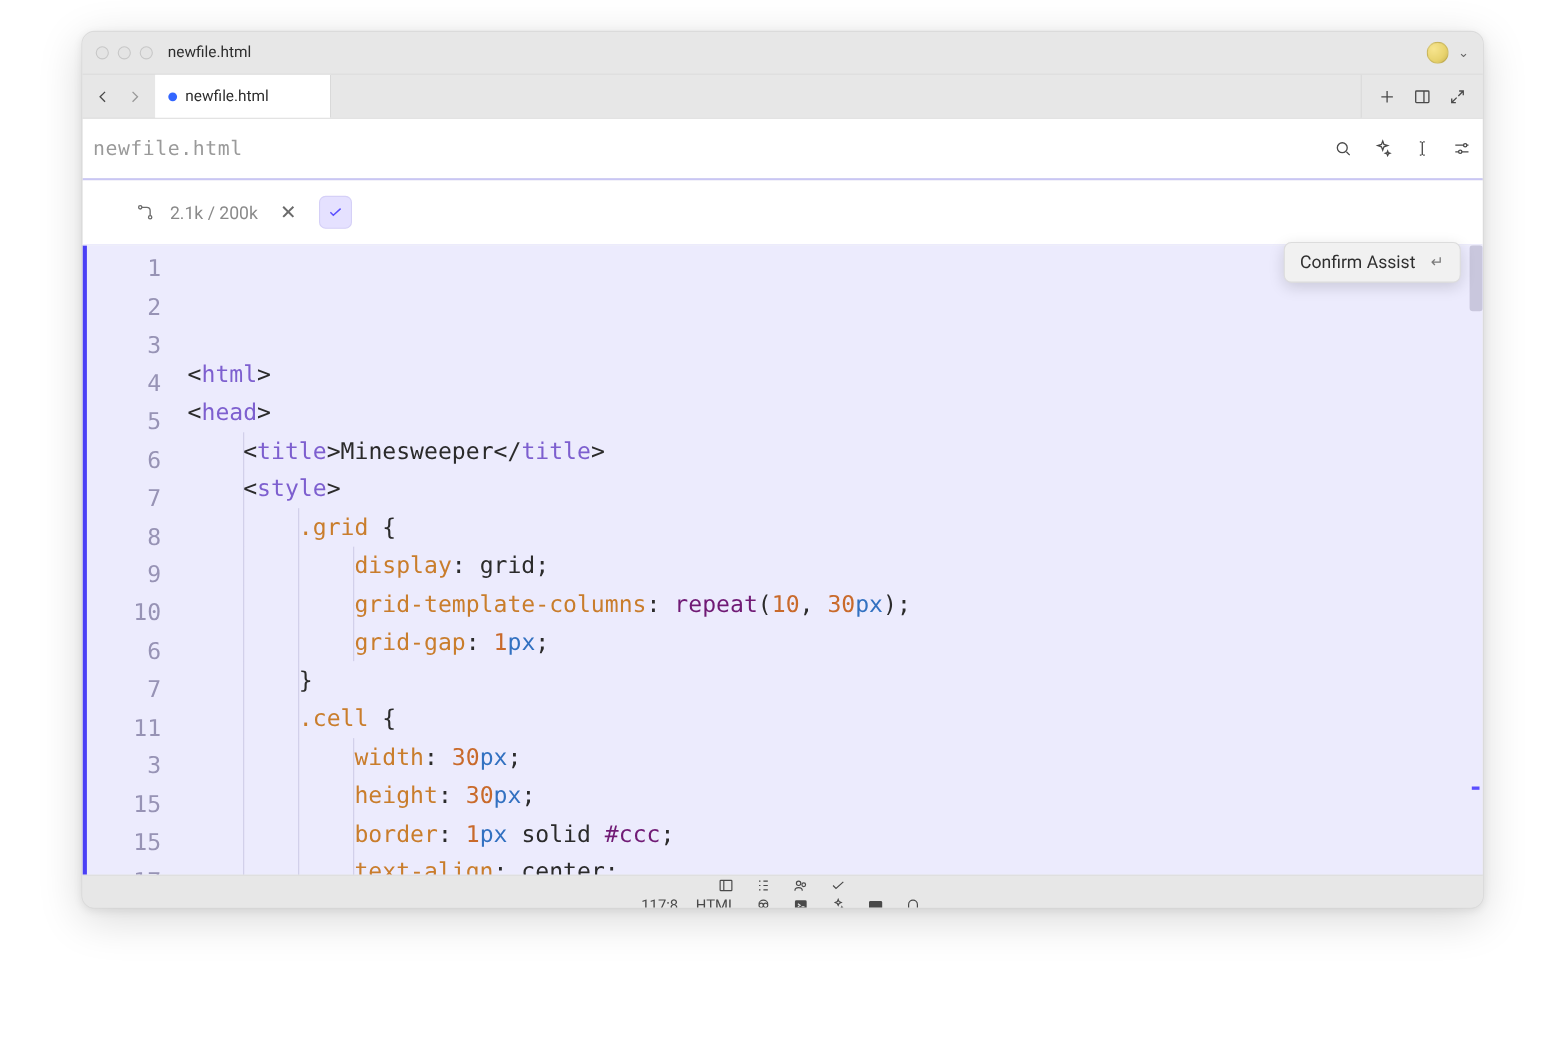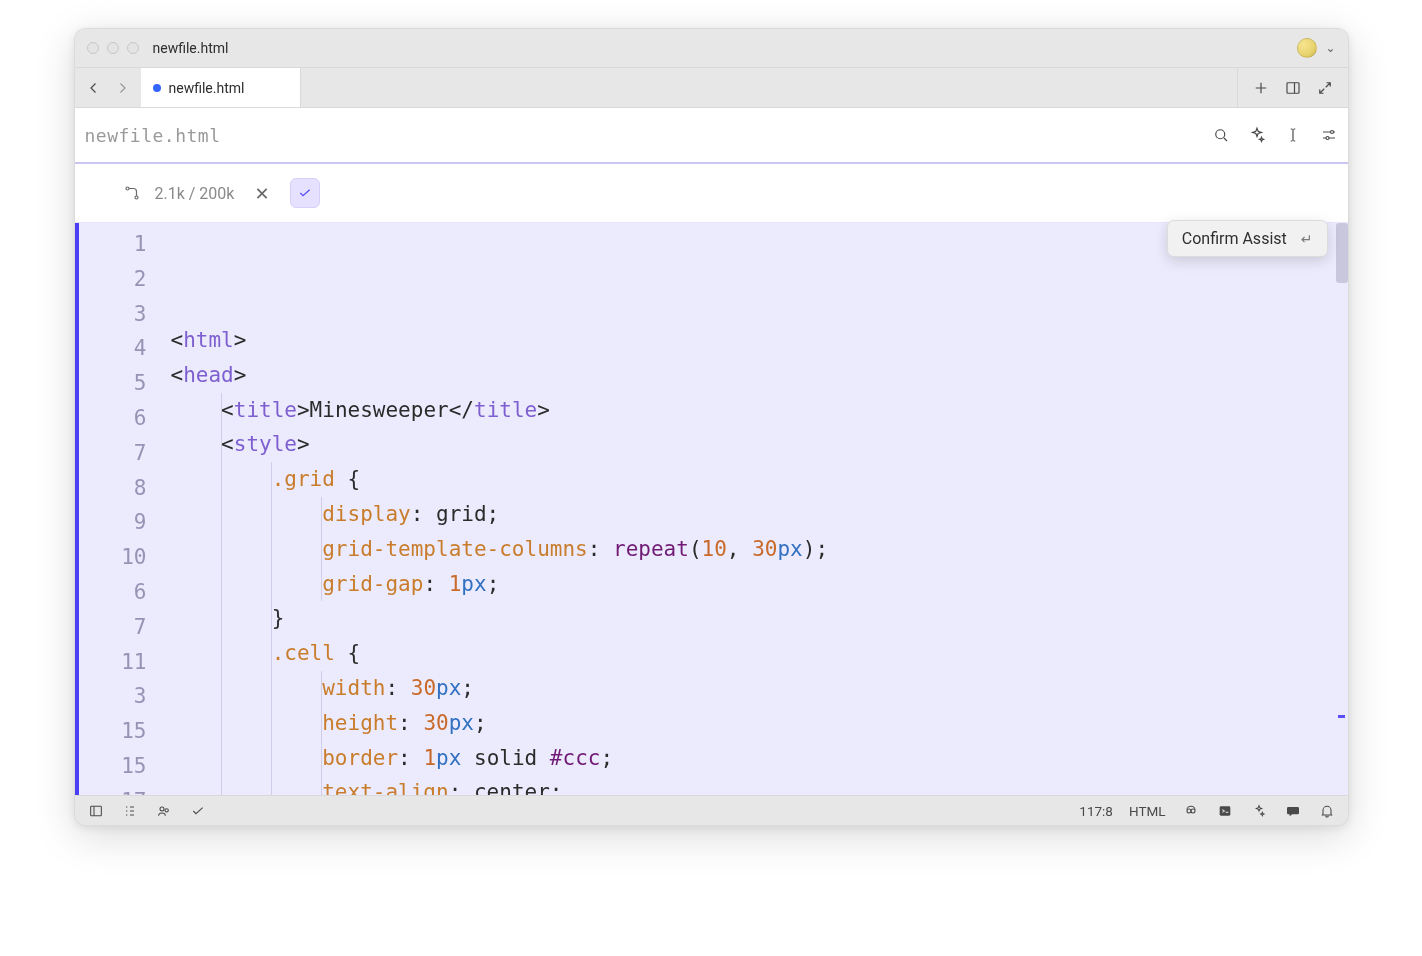--- a/index.html
+++ b/index.html
@@ -204,20 +204,21 @@
   
   .statusbar {
     height: 30px;
     background:#e7e7e7;
     border-top:1px solid #d9d9d9;
     display:flex; align-items:center;
     padding: 0 12px;
     font-size:13.5px;
     color:#4a4a4a;
     justify-content: space-between;
+    flex-direction: column;
   }
   .status-left, .status-right { display:flex; align-items:center; gap:16px; }
   .status-right .iconbtn svg, .status-left .iconbtn svg { width:16px; height:16px; stroke:#4a4a4a; }
   .status-item { display:flex; align-items:center; gap:4px; }
 
 </style>
 </head>
 <body>
 
 <div class="window">

